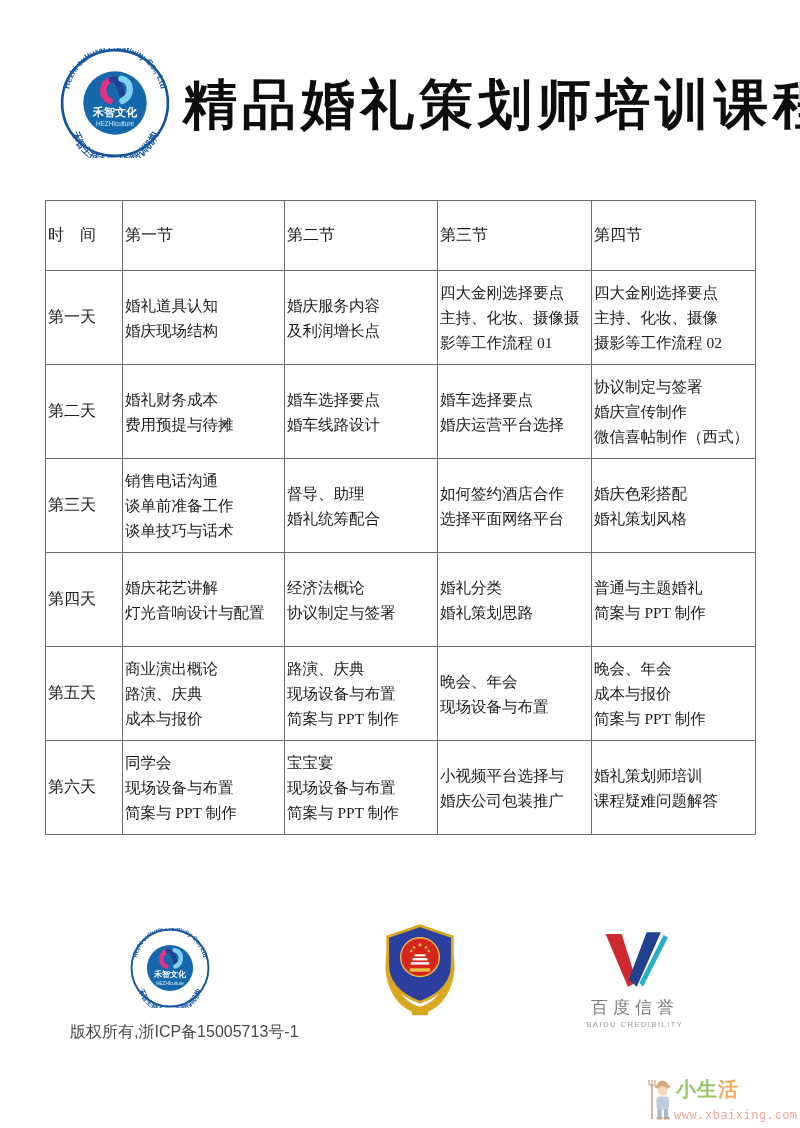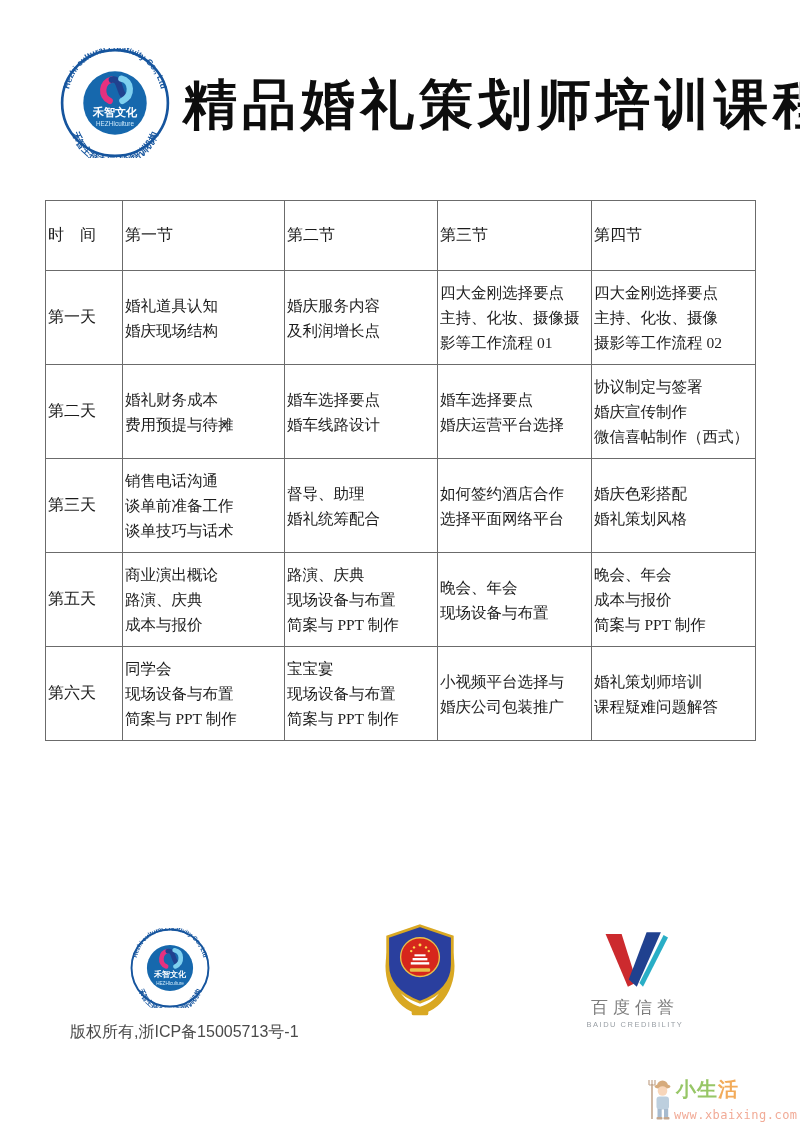--- a/index.html
+++ b/index.html
@@ -149,20 +149,39 @@
           <td>
             <div class="line">如何签约酒店合作</div>
             <div class="line">选择平面网络平台</div>
           </td>
           <td>
             <div class="line">婚庆色彩搭配</div>
             <div class="line">婚礼策划风格</div>
           </td>
         </tr>
         <tr>
+          <td class="day">第四天</td>
+          <td>
+            <div class="line">婚庆花艺讲解</div>
+            <div class="line">灯光音响设计与配置</div>
+          </td>
+          <td>
+            <div class="line">经济法概论</div>
+            <div class="line">协议制定与签署</div>
+          </td>
+          <td>
+            <div class="line">婚礼分类</div>
+            <div class="line">婚礼策划思路</div>
+          </td>
+          <td>
+            <div class="line">普通与主题婚礼</div>
+            <div class="line">简案与 PPT 制作</div>
+          </td>
+        </tr>
+        <tr>
           <td class="day">第五天</td>
           <td>
             <div class="line">商业演出概论</div>
             <div class="line">路演、庆典</div>
             <div class="line">成本与报价</div>
           </td>
           <td>
             <div class="line">路演、庆典</div>
             <div class="line">现场设备与布置</div>
             <div class="line">简案与 PPT 制作</div>

